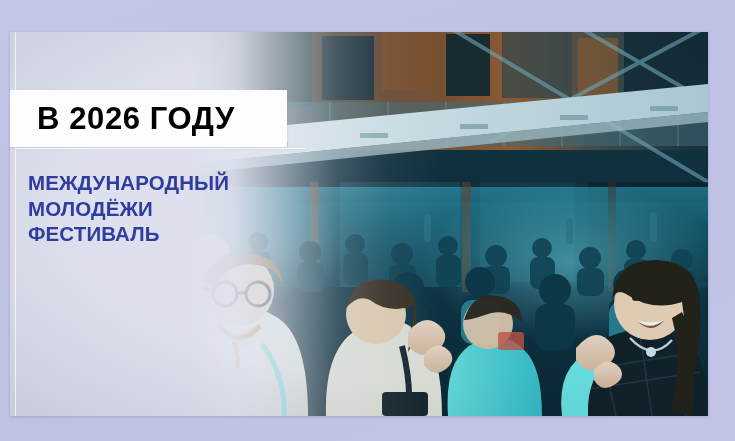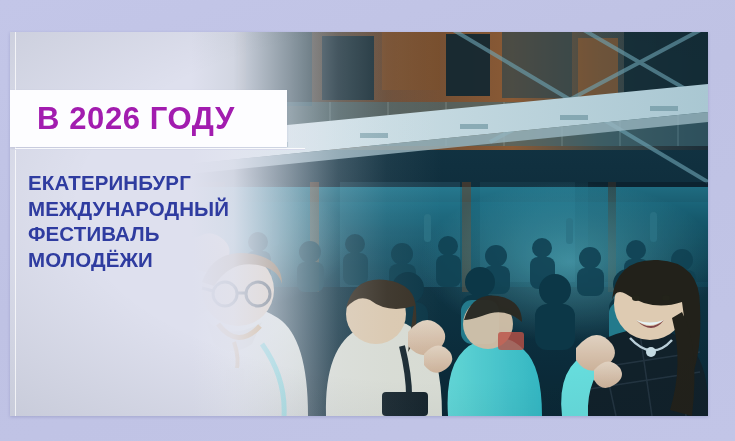--- a/index.html
+++ b/index.html
@@ -76,21 +76,21 @@
     background:#fdfdff;
     box-shadow:0 1px 2px rgba(110,115,165,.22);
   }
   .banner-title{
     position:absolute;
     left:27px;top:68px;
     width:260px;
     font-size:31px;
     font-weight:700;
     letter-spacing:.6px;
-    color:#a21caf;
+    color:#000000;
     line-height:38px;
     white-space:nowrap;
   }
 
   .divider{
     position:absolute;
     left:5px;top:116px;
     width:290px;height:1px;
     background:rgba(255,255,255,.85);
     border-bottom:1px solid rgba(150,155,200,.35);
@@ -419,21 +419,20 @@
     <div class="left-col">
 
       <div class="rail"></div>
 
       <div class="banner"></div>
       <div class="banner-title">В 2026 ГОДУ</div>
 
       <div class="divider"></div>
 
       <div class="subtitle">
-        <span class="ln">ЕКАТЕРИНБУРГ</span>
         <span class="ln">МЕЖДУНАРОДНЫЙ</span>
+        <span class="ln">МОЛОДЁЖИ</span>
         <span class="ln">ФЕСТИВАЛЬ</span>
-        <span class="ln">МОЛОДЁЖИ</span>
       </div>
 
     </div>
   </div>
 </div>
 
 </body></html>

